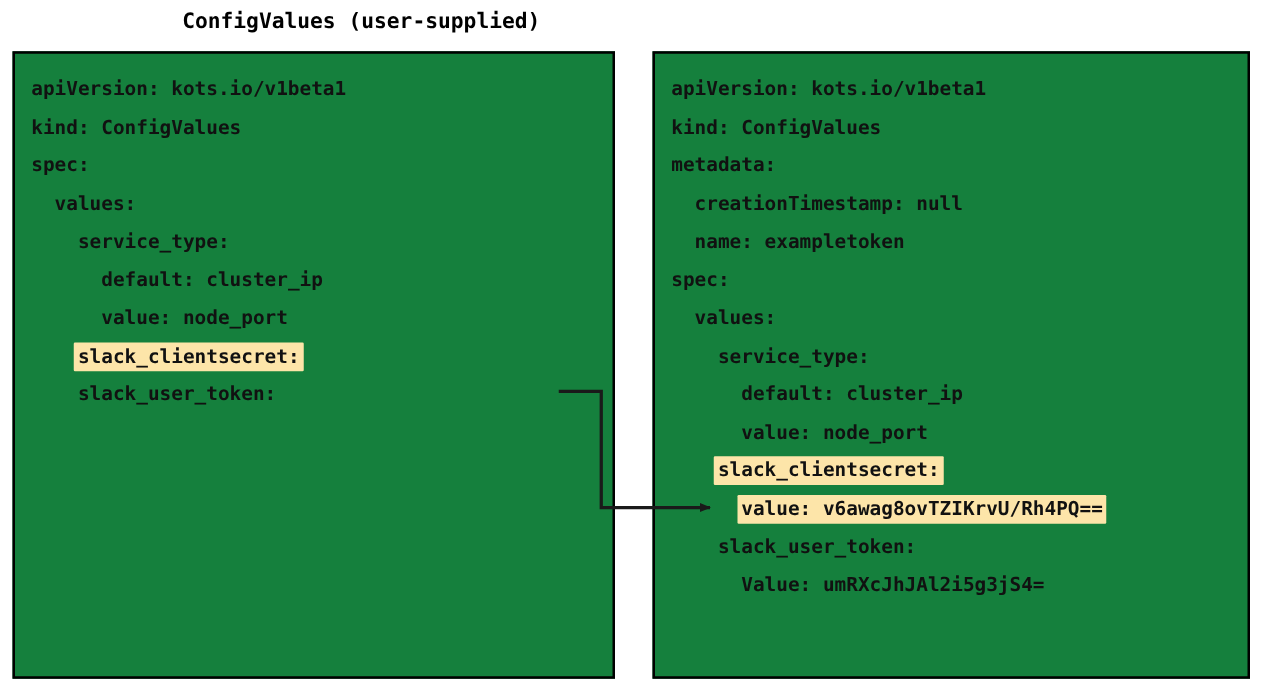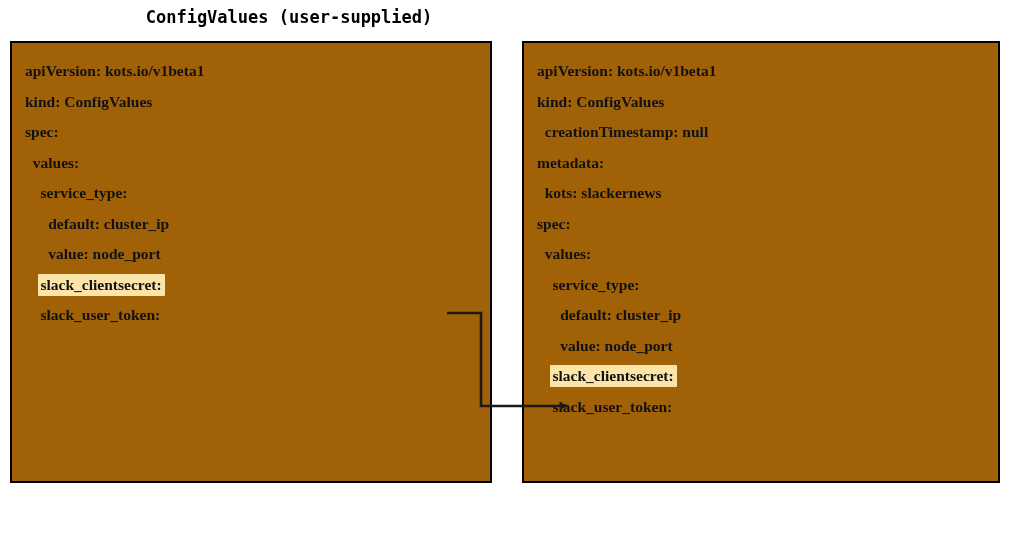--- a/index.html
+++ b/index.html
@@ -37,25 +37,24 @@
     color: #000000;
     white-space: pre;
     margin-left: 43px;
   }
 
   .code-box {
     position: absolute;
     top: 41px;
     left: 10px;
     width: 482px;
-    height: 442px;
+    height: 502px;
     box-sizing: border-box;
     border: 2.5px solid #000000;
-    background: #a16207;
-    font-family: Liberation Serif, serif;
+    background: #15803d;
   }
   #panel-right .code-box {
     left: 10px;
     width: 478px;
   }
 
   .code-lines {
     position: absolute;
     top: 13px;
     left: 13px;
@@ -111,31 +110,32 @@
         <div class="code-line"><span>      </span></div>
       </div>
   </div>
 </div>
 
 <div class="panel" id="panel-right">
   <div class="code-box">
     <div class="code-lines" id="right-lines">
         <div class="code-line"><span></span><span>apiVersion: kots.io/v1beta1</span></div>
         <div class="code-line"><span></span><span>kind: ConfigValues</span></div>
+        <div class="code-line"><span></span><span>metadata:</span></div>
         <div class="code-line"><span>  </span><span>creationTimestamp: null</span></div>
-        <div class="code-line"><span></span><span>metadata:</span></div>
-        <div class="code-line"><span>  </span><span>kots: slackernews</span></div>
+        <div class="code-line"><span>  </span><span>name: exampletoken</span></div>
         <div class="code-line"><span></span><span>spec:</span></div>
         <div class="code-line"><span>  </span><span>values:</span></div>
         <div class="code-line"><span>    </span><span>service_type:</span></div>
         <div class="code-line"><span>      </span><span>default: cluster_ip</span></div>
         <div class="code-line"><span>      </span><span>value: node_port</span></div>
         <div class="code-line"><span>    </span><span class="hl">slack_clientsecret:</span></div>
+        <div class="code-line"><span>      </span><span class="hl">value: v6awag8ovTZIKrvU/Rh4PQ==</span></div>
         <div class="code-line"><span>    </span><span>slack_user_token:</span></div>
-        <div class="code-line"><span>      </span></div>
+        <div class="code-line"><span>      </span><span>Value: umRXcJhJAl2i5g3jS4=</span></div>
       </div>
   </div>
 </div>
 
 <svg id="connector" viewBox="0 0 1019 559" width="1019" height="559">
   <defs>
     <marker id="arrowhead" markerWidth="9" markerHeight="9" refX="8" refY="3.6" orient="auto" markerUnits="userSpaceOnUse">
       <path d="M0,0 L9,3.6 L0,7.2 z" fill="#1a1a1a"></path>
     </marker>
   </defs>

